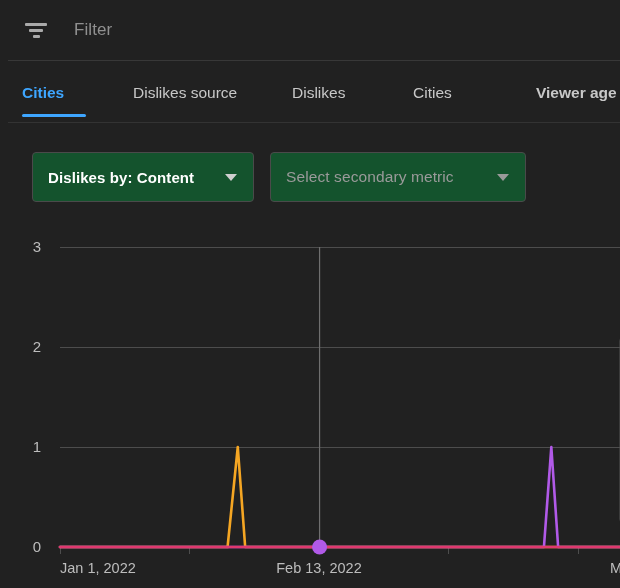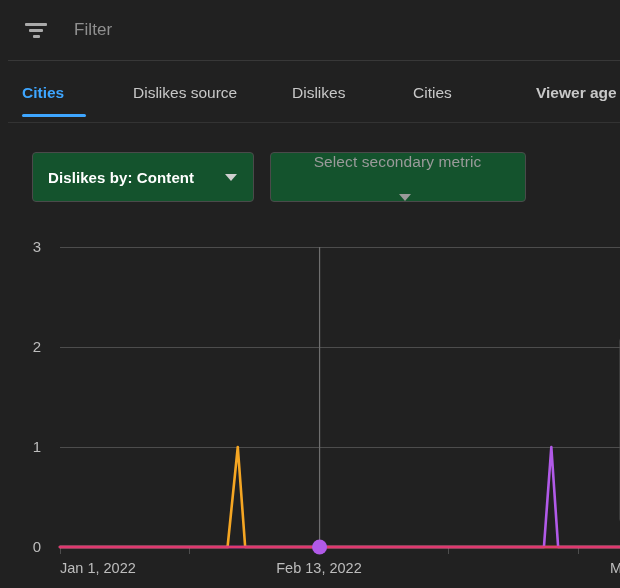--- a/index.html
+++ b/index.html
@@ -60,21 +60,21 @@
   
   .selectors { position: absolute; left: 0; top: 123px; width: 620px; height: 100px; }
   .dropdown {
     position: absolute; top: 29px; height: 50px;
     border: 1px solid #4a4a4a; border-radius: 4px;
     background: #14532d;
     display: flex; align-items: center; justify-content: space-between;
     padding: 0 16px 0 15px; cursor: pointer;
   }
   #dropdown-primary { left: 24px; width: 222px; }
-  #dropdown-secondary { left: 262px; width: 256px; flex-direction: column; }
+  #dropdown-secondary { left: 262px; width: 256px; }
   .dd-label { font-size: 15px; font-weight: 700; color: #ffffff; letter-spacing: .1px; }
   .dd-label.muted { color: #9a9a9a; font-weight: 400; font-size: 15.5px; }
   .caret {
     width: 0; height: 0; margin-left: 14px;
     border-left: 6px solid transparent; border-right: 6px solid transparent;
     border-top: 7px solid #cfcfcf;
   }
   .caret.muted { border-top-color: #9a9a9a; }
 
   

